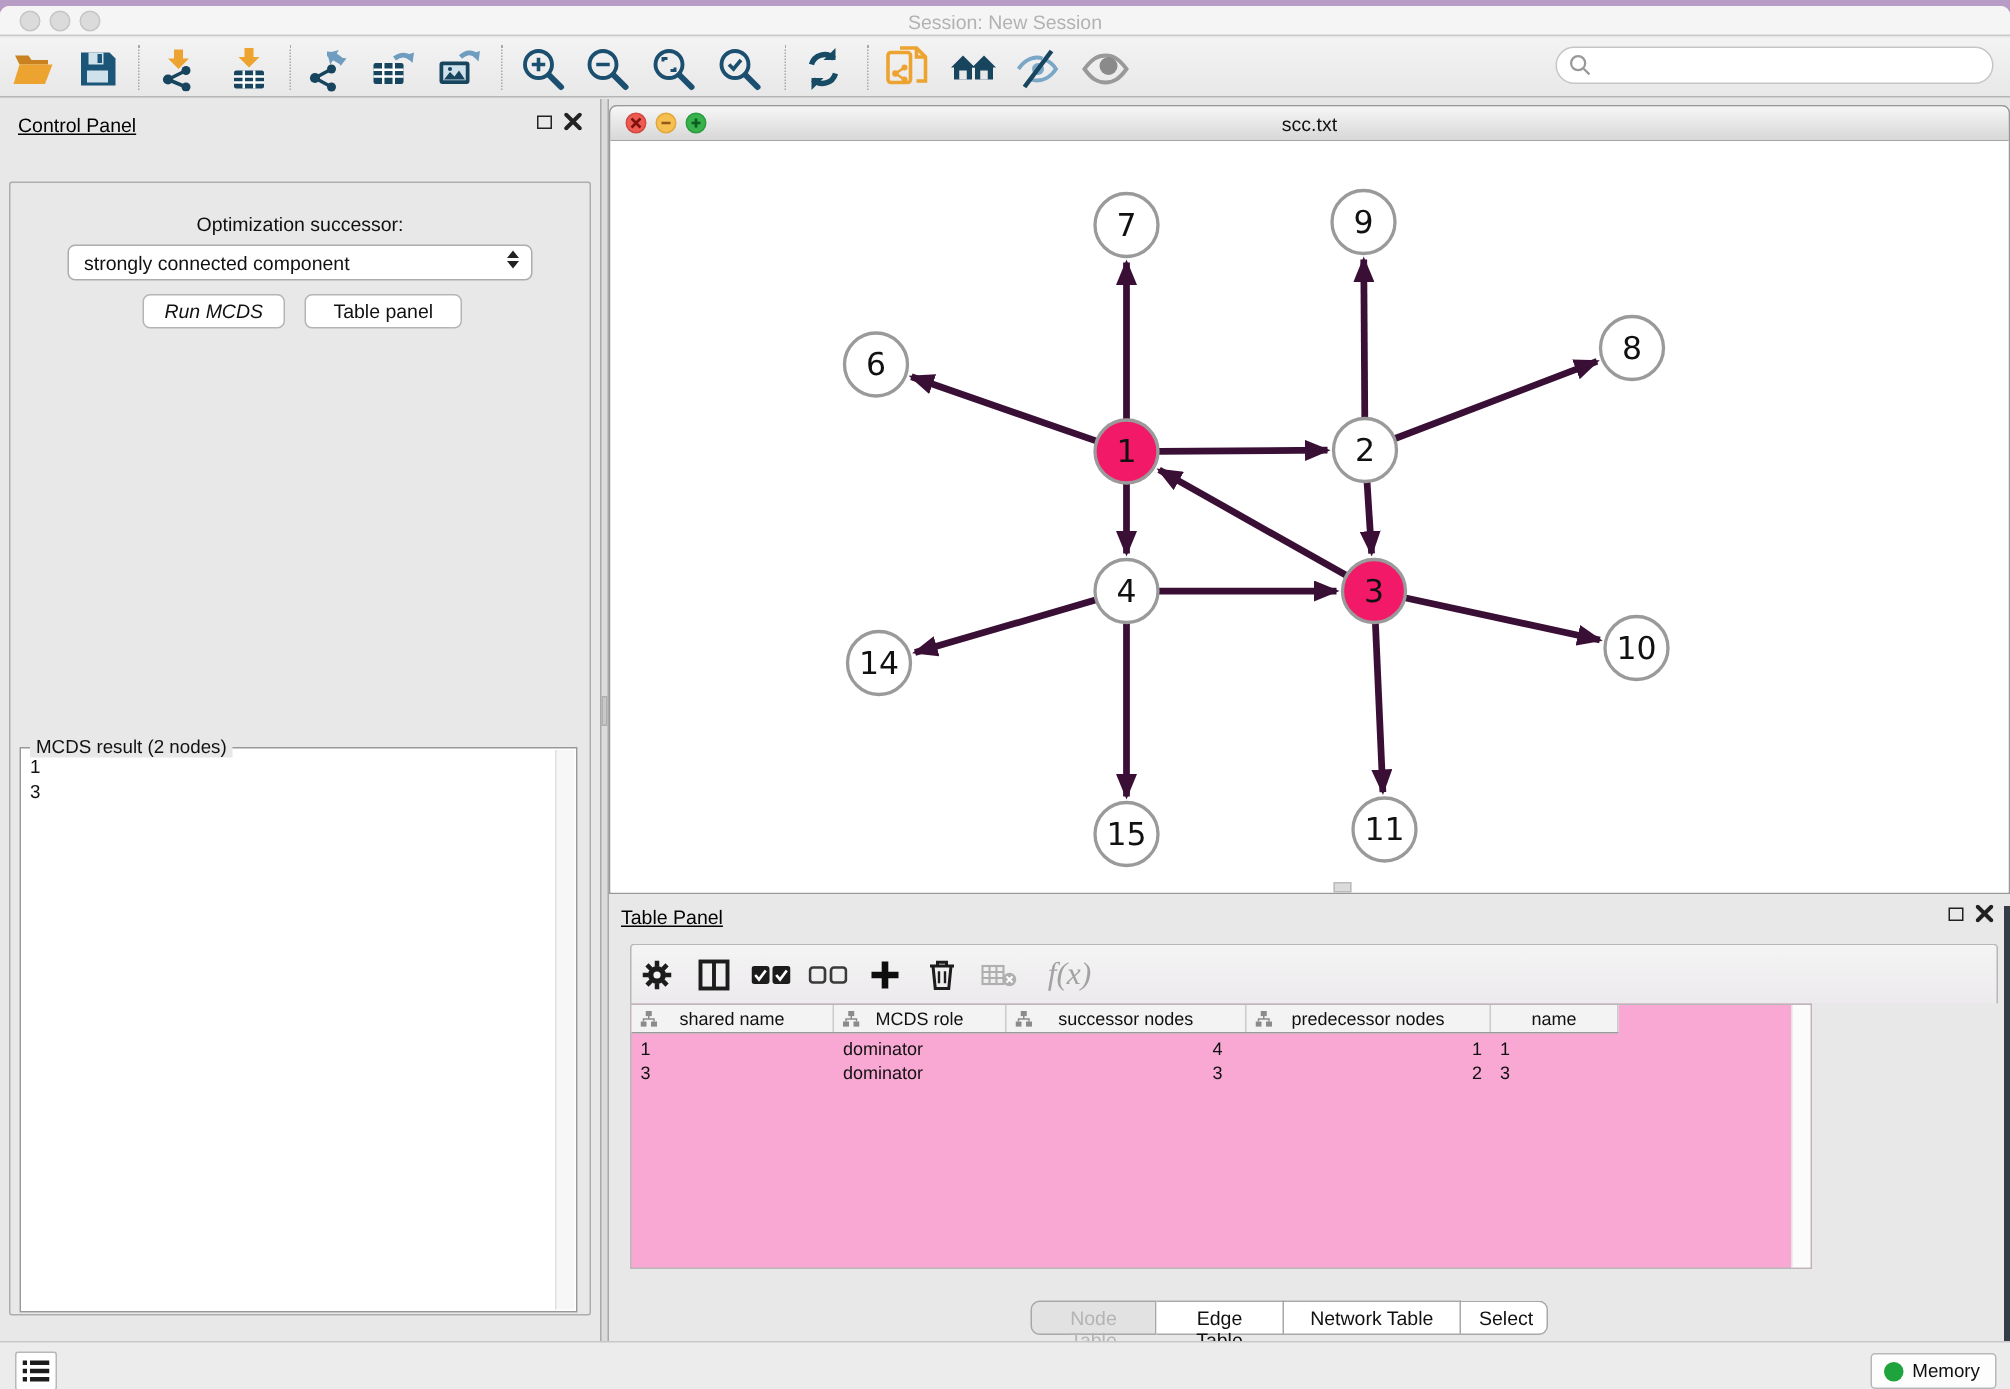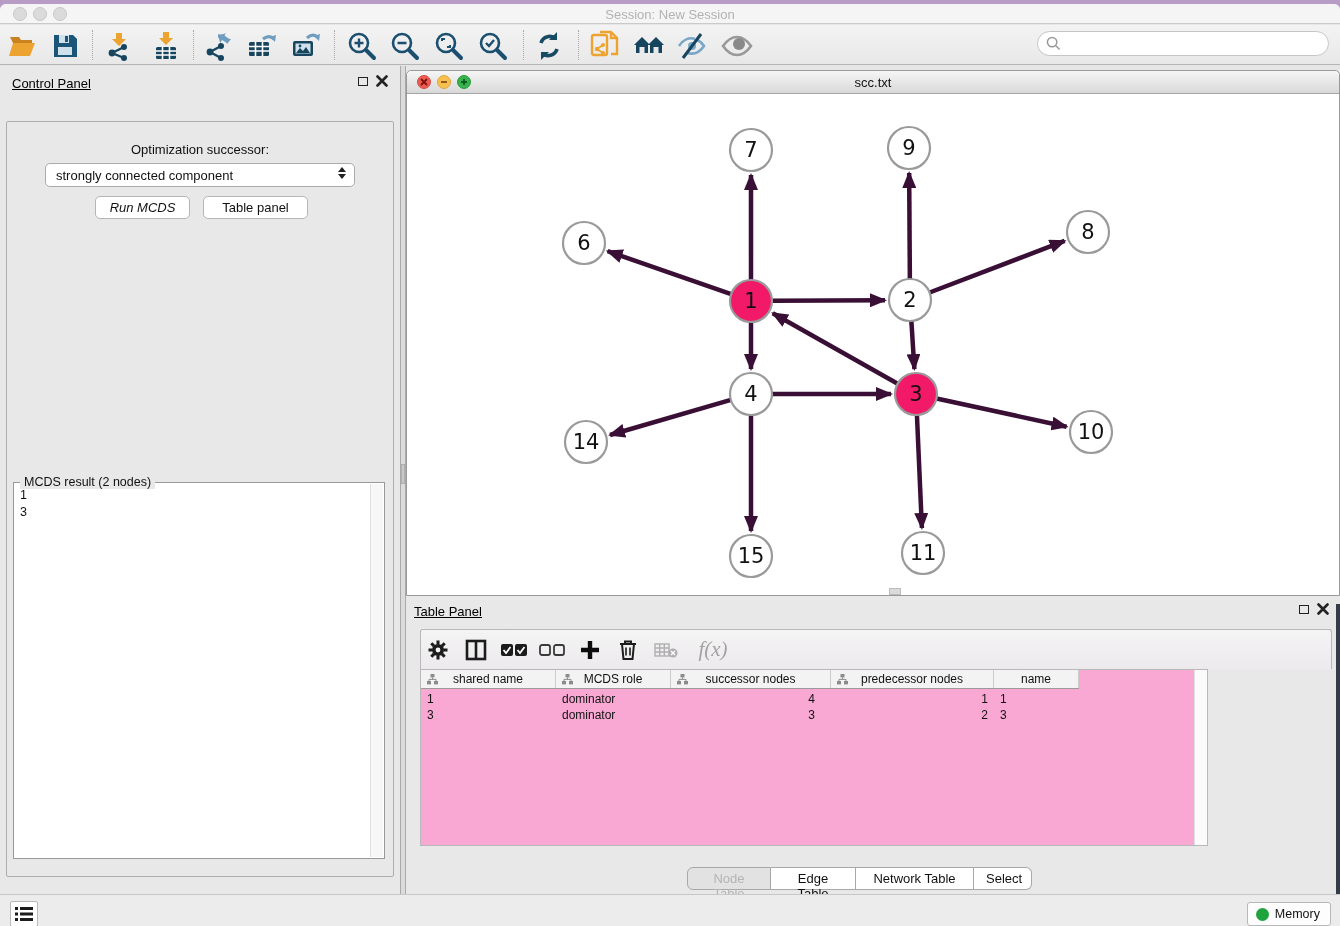--- a/index.html
+++ b/index.html
@@ -43,21 +43,21 @@
   .opt-label { position:absolute; top:20px; left:0; right:0; text-align:center; font-size:13px; color:#111; }
   .combo { position:absolute; left:38px; top:41px; width:310px; height:24px; background:#fff;
            border:1px solid #adacad; border-radius:5px; font-size:13px; color:#111;
            display:flex; align-items:center; padding-left:10px; }
   .combo-arrows { position:absolute; right:8px; top:3px; display:flex; flex-direction:column; gap:2px; }
   .combo-arrows i { display:block; width:0; height:0; border-left:4px solid transparent; border-right:4px solid transparent; }
   .arr-up { border-bottom:5px solid #222; }
   .arr-dn { border-top:5px solid #222; }
   .btn { position:absolute; height:23px; background:#fff; border:1px solid #b6b5b6; border-radius:5px;
          font-size:13px; color:#111; display:flex; align-items:center; justify-content:center; }
-  .mcds-fieldset { position:absolute; left:6px; top:360px; width:372px; height:377px;
+  .mcds-fieldset { position:absolute; left:6px; top:376px; width:372px; height:377px;
                    border:1px solid #9a999a; background:#fff; }
   .mcds-legend { position:absolute; left:6px; top:-8px; background:#e9e8e9; padding:0 4px;
                  font-size:12.5px; color:#111; }
   .mcds-text { position:absolute; left:6px; top:4px; font-size:12.5px; color:#111; line-height:17px; white-space:pre-line; }
   .mcds-scroll { position:absolute; right:1px; top:1px; bottom:1px; width:13px;
                  background:#f7f7f7; border-left:1px solid #e0e0e0; }
 
   
   .vsplit { position:absolute; left:400px; top:62px; width:6px; height:828px; background:#dcdbdc;
             border-left:1px solid #aaa9aa; border-right:1px solid #aaa9aa; }

